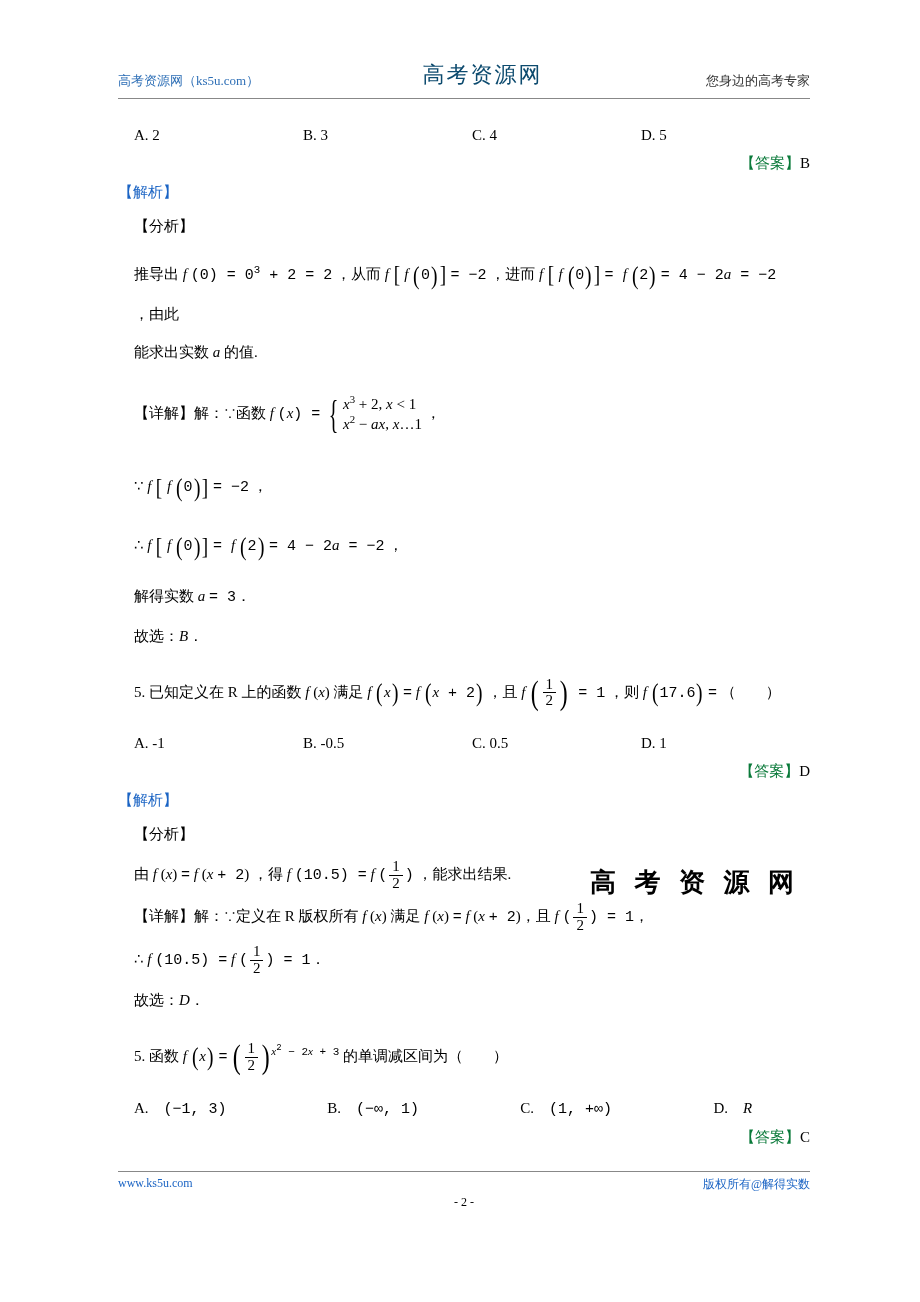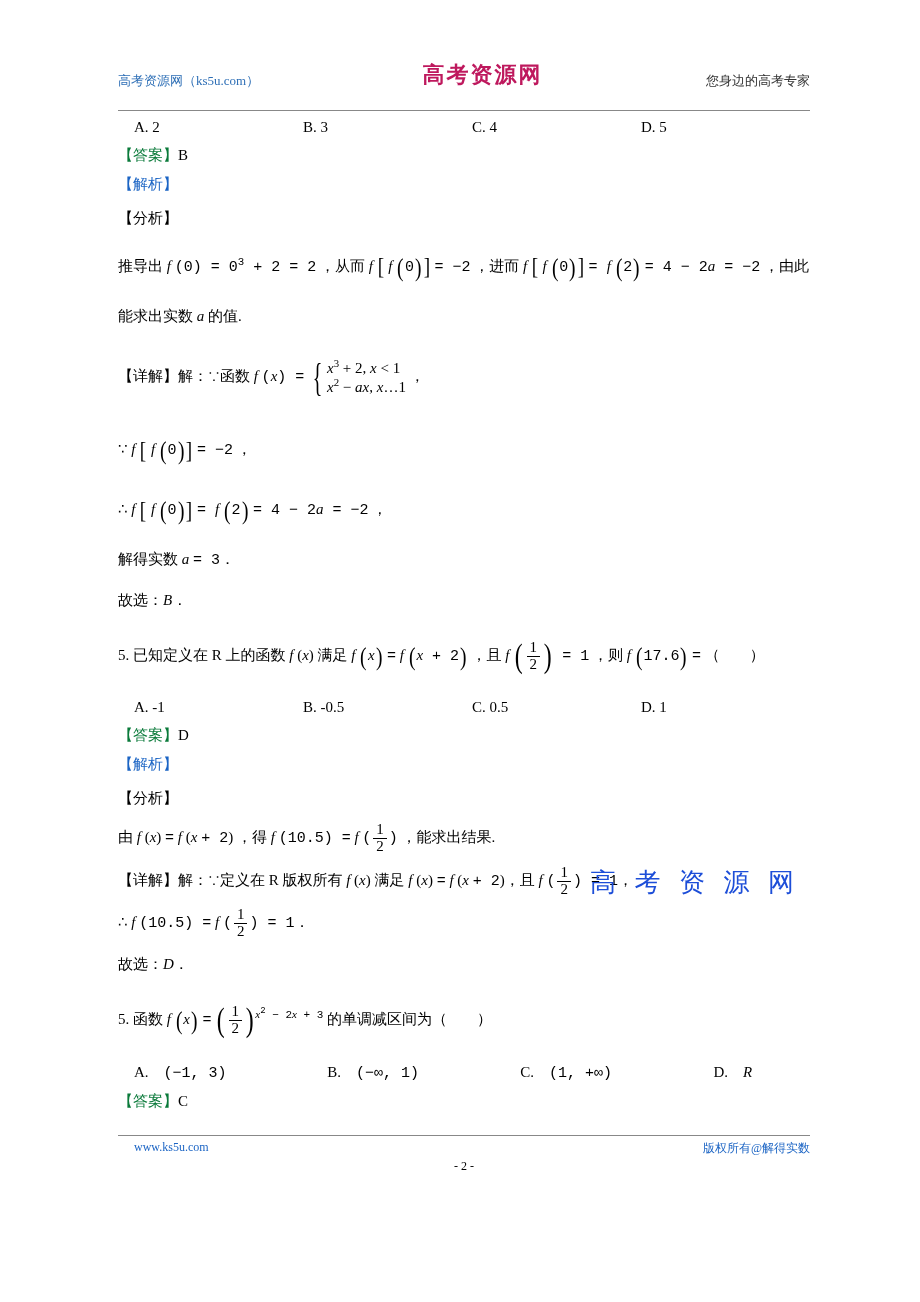--- a/index.html
+++ b/index.html
@@ -13,31 +13,31 @@
   }
   .page {
     padding: 60px 110px 30px 118px;
     box-sizing: border-box;
   }
   .header {
     display: flex;
     align-items: flex-end;
     justify-content: space-between;
     border-bottom: 1px solid #888;
-    padding-bottom: 20px;
-    margin-bottom: 8px;
+    padding-bottom: 8px;
+    margin-bottom: 28px;
   }
   .header-left {
     font-size: 13px;
     color: #2e6fb6;
   }
   .header-center {
     font-size: 22px;
-    font-weight: bold;
-    color: #be185d;
+    font-weight: normal;
+    color: #0c4a6e;
     font-family: "KaiTi","STKaiti",serif;
     letter-spacing: 2px;
   }
   .header-right {
     font-size: 13px;
     color: #333;
   }
   .choices {
     display: flex;
     margin: 8px 0 10px 16px;
@@ -45,27 +45,28 @@
   .choices > div {
     flex: 1;
   }
   .choices.q5 > div:nth-child(1){flex:1}
   .choices.q5 > div:nth-child(2){flex:1}
   .choices.q5 > div:nth-child(3){flex:1}
   .choices.q5 > div:nth-child(4){flex:0.5}
   .answer-label {
     color: #0a7a3a;
     margin: 10px 0;
+    text-align: right;
   }
   .analysis-label {
     color: #1b64c4;
     margin: 10px 0;
   }
   .line {
-    margin: 10px 0;
+    margin: 10px 16px;
     line-height: 1.9;
   }
   .frac {
     display: inline-block;
     vertical-align: middle;
     text-align: center;
     font-family: "Times New Roman", serif;
     line-height: 1.05;
     margin: 0 2px;
   }
@@ -103,36 +104,36 @@
   .piecewise {
     display:inline-block;
     vertical-align: middle;
   }
   .piecewise .row { display:block; line-height:1.3; font-family:"Times New Roman",serif;}
   sup { font-size: 0.72em; vertical-align: super; line-height:0;}
   .watermark {
     position: absolute;
     right: 120px;
     top: 865px;
-    color: #1d4ed8;
+    color: #000000;
     font-family: "KaiTi","STKaiti",serif;
     font-size: 26px;
     letter-spacing: 6px;
-    font-weight: normal;
+    font-weight: bold;
     pointer-events: none;
   }
   .footer {
     border-top: 1px solid #888;
     margin-top: 24px;
     padding-top: 4px;
     display: flex;
     justify-content: space-between;
     font-size: 12px;
   }
-  .footer-left { color: #1b64c4; margin-left: 16px; }
+  .footer-left { color: #1b64c4; }
   .footer-right { color: #1b64c4; }
   .rel { position: relative; }
   .fn { font-family: "Times New Roman", serif; font-style: italic;}
   .up { font-family: Liberation Mono, monospace;}
   .qblank { letter-spacing: 0; }
 </style>
 </head>
 <body>
 
 <div class="page rel">

